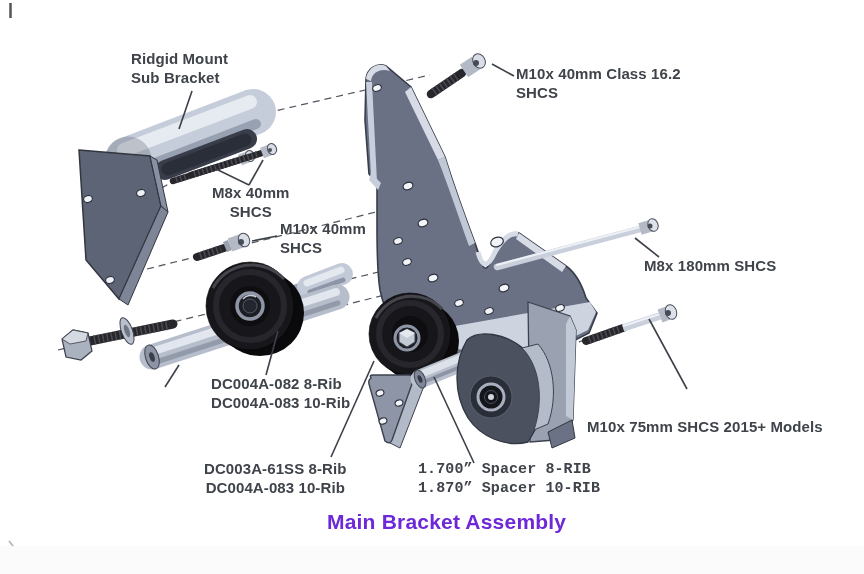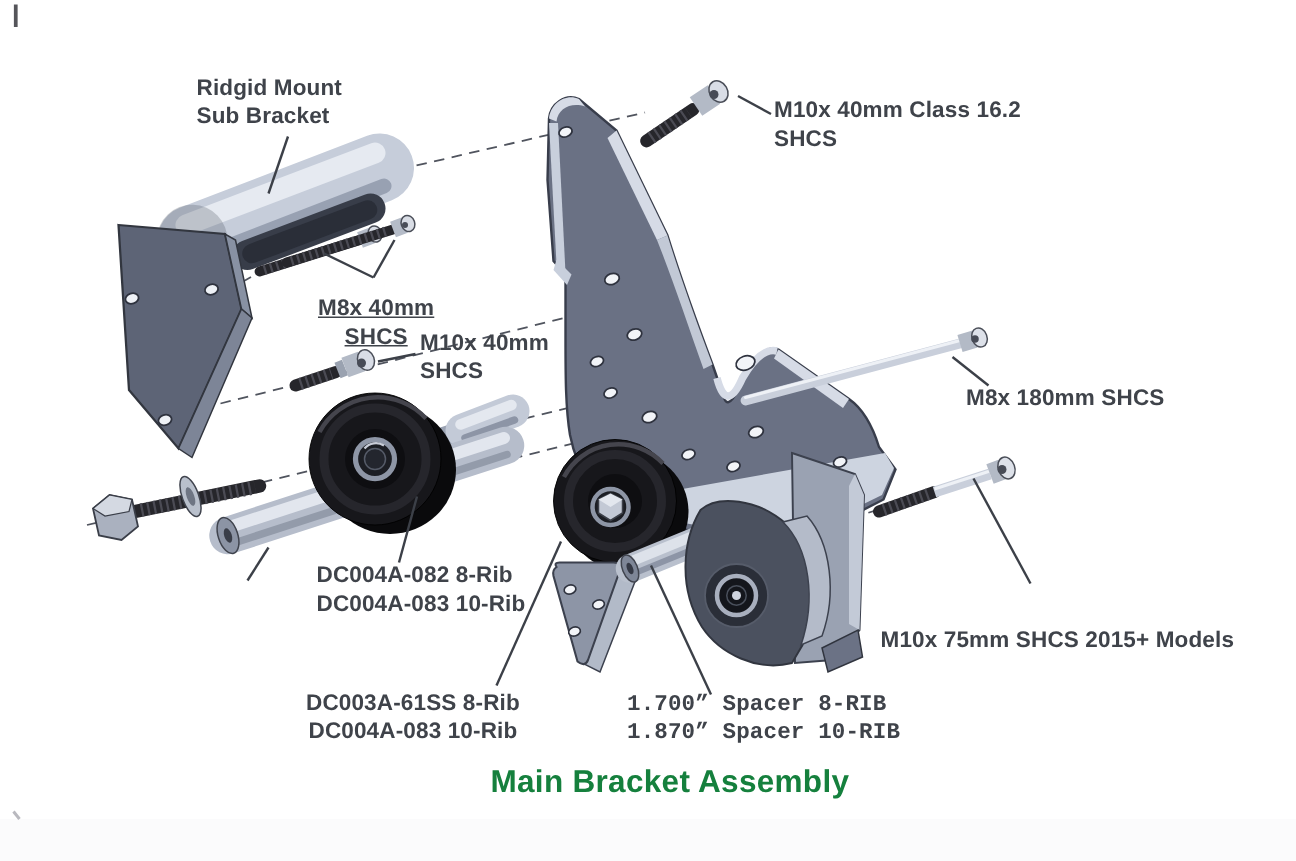--- a/index.html
+++ b/index.html
@@ -9,21 +9,21 @@
   }
   #diagram-svg{position:absolute;left:0;top:0;}
   .lbl{
     position:absolute;
     font-size:15px;font-weight:600;line-height:19px;
     color:#3f434a;letter-spacing:.1px;
     white-space:pre-line;width:max-content;
   }
   .lbl.center{text-align:center;}
   #assembly-title{
-    position:absolute;font-size:21px;font-weight:700;color:#15803d;
+    position:absolute;font-size:21px;font-weight:700;color:#6d28d9;
     width:max-content;letter-spacing:.2px;
   }
   .botstrip{position:absolute;left:0;top:546px;width:864px;height:28px;background:#fbfbfc;}
 </style>
 </head>
 <body>
 
 <div id="stage">
   <div class="botstrip"></div>
 
@@ -235,21 +235,21 @@
       <line x1="266" y1="375" x2="278" y2="331"></line>
       <line x1="331" y1="457" x2="374" y2="361"></line>
       <line x1="474" y1="463" x2="434" y2="377"></line>
     </g>
   </svg>
 
   <div class="lbl" style="left:131px;top:49px;">Ridgid Mount
 Sub Bracket</div>
   <div class="lbl" style="left:516px;top:64px;">M10x 40mm Class 16.2
 SHCS</div>
-  <div class="lbl center" style="left:212px;top:196px;text-decoration:underline;">M8x 40mm
+  <div class="lbl center" style="left:212px;top:183px;">M8x 40mm
 SHCS</div>
   <div class="lbl" style="left:280px;top:219px;">M10x 40mm
 SHCS</div>
   <div class="lbl" style="left:644px;top:256px;">M8x 180mm SHCS</div>
   <div class="lbl" style="left:587px;top:390px;margin-top:27px;">M10x 75mm SHCS 2015+ Models</div>
   <div class="lbl" style="left:190px;top:374px;margin-left:21px;">DC004A-082 8-Rib
 DC004A-083 10-Rib</div>
   <div class="lbl" style="left:204px;top:459px;text-align:center;">DC003A-61SS 8-Rib
 DC004A-083 10-Rib</div>
   <div class="lbl" style="left:418px;top:460px;font-family:Liberation Mono, monospace;">1.700” Spacer 8-RIB

